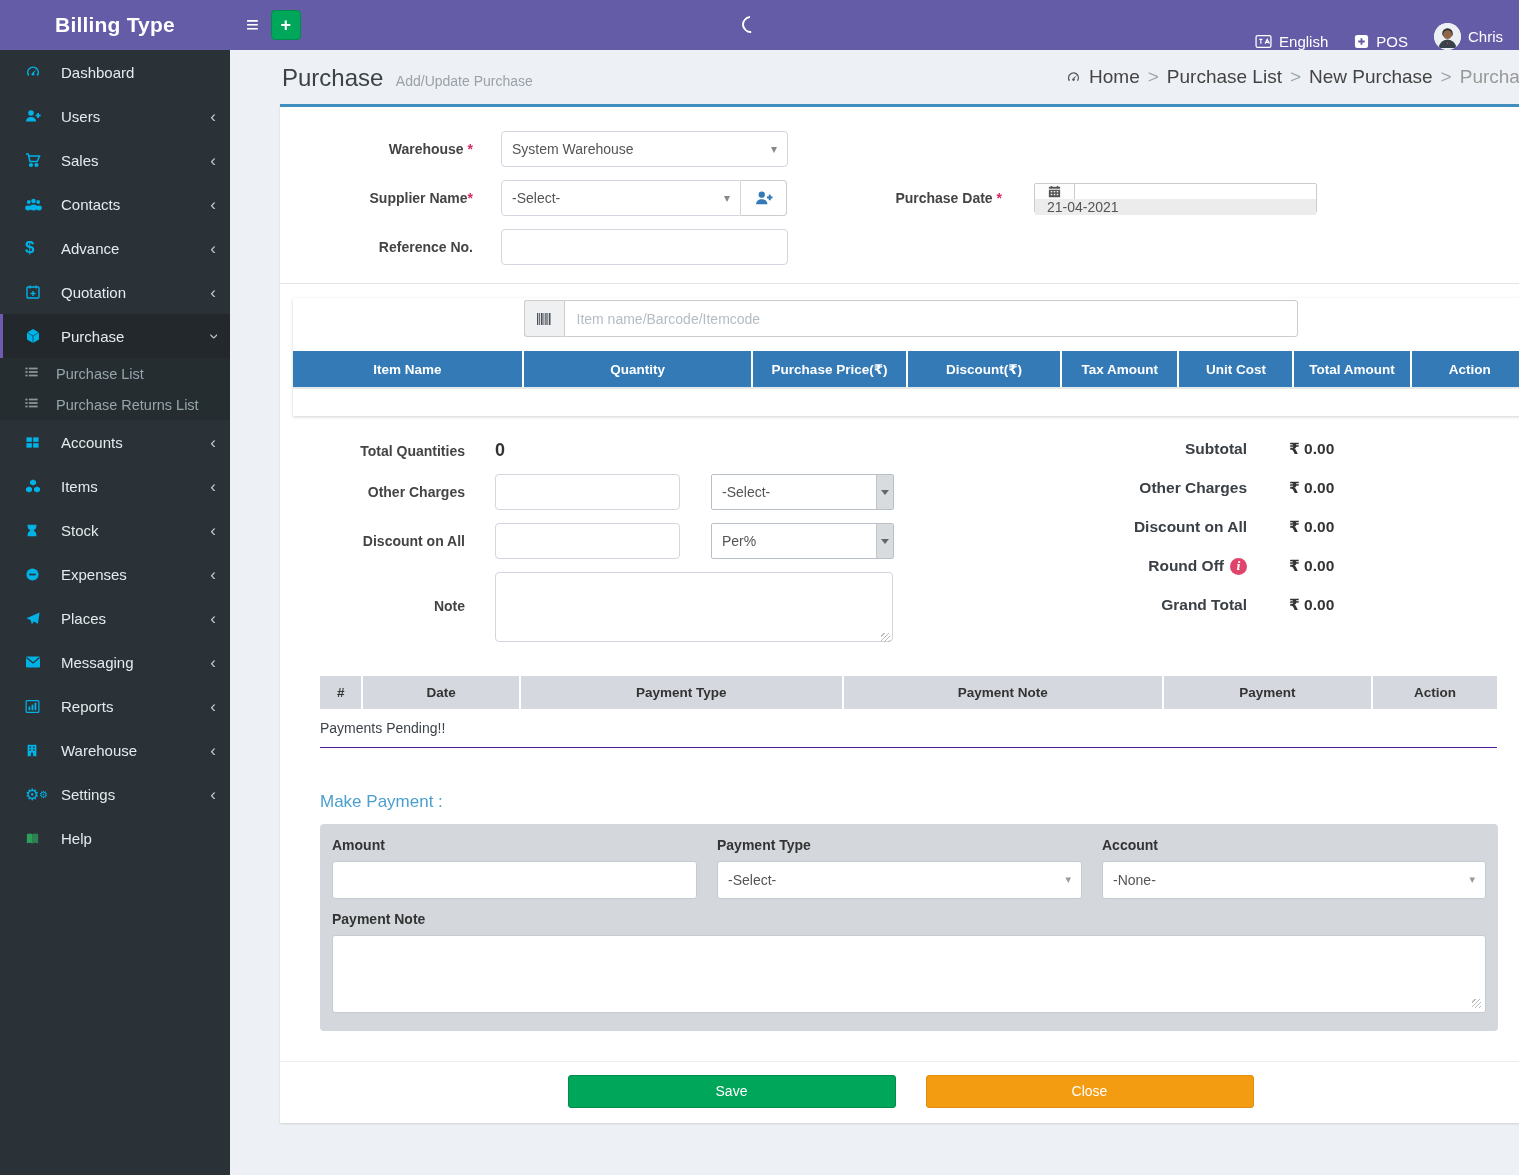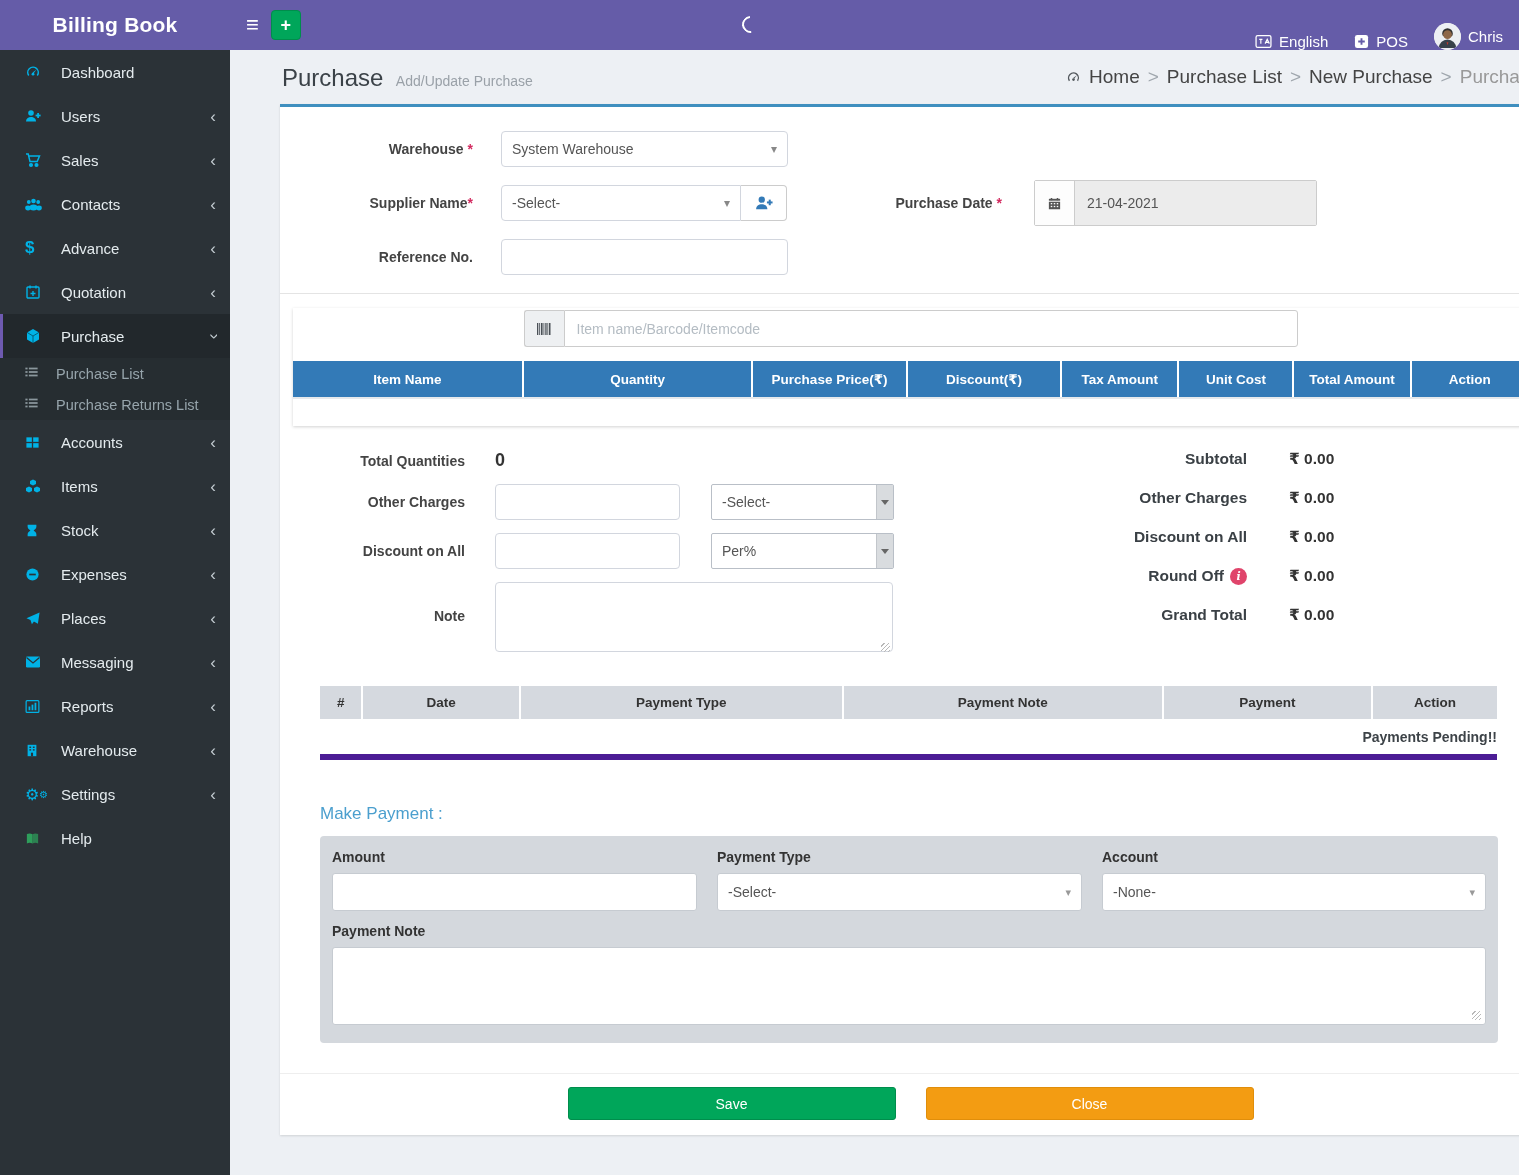--- a/index.html
+++ b/index.html
@@ -46,21 +46,21 @@
   .f-row { display:flex; align-items:center; margin-bottom:13px; }
   .f-label { width:193px; text-align:right; font-weight:bold; font-size:14px; color:#444; margin-right:28px; }
   .req { color:#d32a5f; font-weight:bold; }
   .sel2 { height:36px; border:1px solid #d2d6de; border-radius:4px; background:#fff; display:flex; align-items:center; padding:0 10px; font-size:14px; color:#555; cursor:pointer; }
   .sel2 .caret { margin-left:auto; color:#888; font-size:12px; }
   .w-select { width:287px; }
   .sup-select { width:240px; border-radius:4px 0 0 4px; }
   .add-supplier { width:46px; height:36px; border:1px solid #ccc; border-left:none; border-radius:0 4px 4px 0; background:#fff; display:flex; align-items:center; justify-content:center; cursor:pointer; color:#337ab7; }
   .txt-input { height:36px; border:1px solid #d2d6de; border-radius:4px; width:287px; padding:0 10px; font-size:14px; color:#555; font-family:"Liberation Sans",sans-serif; }
   .date-label { width:120px; margin-left:95px; margin-right:32px; text-align:right; font-weight:bold; font-size:14px; }
-  .date-group { display:flex; width:283px; border:1px solid #ccc; border-radius:2px; height:46px; }
+  .date-group { display:flex; width:283px; border:1px solid #ccc; border-radius:2px; height:30px;flex-direction:column; }
   .date-addon { width:40px; background:#fdfdfd; border-right:1px solid #ccc; display:flex; align-items:center; justify-content:center; color:#555; }
   .date-input { flex:1; background:#ececec; display:flex; align-items:center; padding:0 12px; font-size:14px; color:#555; }
   
   .items-section { border-top:1px solid #e4e4e4; padding-top:14px; }
   .items-card { margin:0 13px; box-shadow:0 1px 3px rgba(0,0,0,.18); padding-bottom:2px; background:#fff; }
   .search-row { display:flex; justify-content:center; padding:2px 0 14px; }
   .search-group { display:flex; width:774px; height:37px; }
   .search-addon { width:40px; background:#eef0f2; border:1px solid #ccc; border-right:none; border-radius:3px 0 0 3px; display:flex; align-items:center; justify-content:center; }
   .search-input { flex:1; border:1px solid #ccc; border-radius:0 3px 3px 0; padding:0 12px; font-size:14px; color:#555; font-family:"Liberation Sans",sans-serif; }
   .search-input::placeholder { color:#b4bcc3; }
@@ -85,21 +85,21 @@
   .totals-right { position:absolute; top:0; right:148px; width:400px; }
   .tr-row { display:flex; align-items:center; margin-bottom:21px; }
   .tr-label { flex:1; text-align:right; font-weight:bold; font-size:15.5px; color:#3a4045; display:flex; justify-content:flex-end; align-items:center; gap:6px; }
   .tr-value { width:104px; margin-left:42px; font-weight:bold; font-size:15.5px; color:#333; }
   .info-icon { width:17px; height:17px; border-radius:50%; background:#e0446b; color:#fff; font-size:11px; font-weight:bold; font-style:italic; display:inline-flex; align-items:center; justify-content:center; font-family:"DejaVu Serif",serif; cursor:pointer; }
   
   .section-heading { color:#4b9fce; font-size:17px; margin:34px 40px 12px; font-weight:normal; }
   table.payments { width:1177px; margin:0 43px 0 40px; border-collapse:collapse; table-layout:fixed; }
   table.payments th { background:#d5d9df; color:#333; font-weight:bold; font-size:13.5px; height:33px; text-align:center; border-right:2px solid #fff; }
   table.payments th:last-child { border-right:none; }
-  table.payments td { height:38px; text-align:right; font-weight:bold; font-size:14px; color:#3d4348; border-bottom:6px solid #4c1d95; background:#fff; }
+  table.payments td { height:38px; text-align:left; font-weight:normal; font-size:14px; color:#3d4348; border-bottom:1px solid #4c1d95; background:#fff; }
   
   .mp-panel { margin:6px 43px 0 40px; background:#d4d8dd; border-radius:4px; padding:13px 12px 14px; }
   .mp-grid { display:flex; gap:20px; }
   .mp-col { display:flex; flex-direction:column; }
   .mp-col1 { width:365px; } .mp-col2 { width:365px; } .mp-col3 { flex:1; }
   .mp-label { font-weight:bold; font-size:14px; color:#333; margin-bottom:8px; }
   .mp-input { height:38px; border:1px solid #c6cbd1; border-radius:3px; padding:0 10px; font-size:14px; font-family:"Liberation Sans",sans-serif; }
   .mp-select { height:38px; background:#fff; border:1px solid #c6cbd1; border-radius:3px; display:flex; align-items:center; padding:0 10px; font-size:14px; color:#555; cursor:pointer; }
   .mp-select .caret { margin-left:auto; color:#999; font-size:11px; }
   .mp-note-wrap { position:relative; margin-top:12px; }
@@ -107,21 +107,21 @@
   
   .btn-row { border-top:1px solid #eee; margin-top:30px; padding:13px 0 15px; display:flex; justify-content:center; gap:30px; }
   .btn { width:328px; height:33px; border:none; border-radius:3px; color:#fff; font-size:14px; font-family:"Liberation Sans",sans-serif; cursor:pointer; }
   .btn-save { background:#00a65a; border:1px solid #008d4c; }
   .btn-close { background:#f39c12; border:1px solid #e08e0b; }
 </style>
 </head>
 <body>
 
 <div class="topbar">
-  <div class="logo">Billing Book</div>
+  <div class="logo">Billing Type</div>
   <div class="topbar-left">
     <span class="hamburger">≡</span>
     <span class="add-btn">+</span>
   </div>
   <span class="spinner"></span>
   <div class="topbar-right">
     <span class="tb-item">
       <span class="tb-icon">
         <svg width="17" height="15" viewBox="0 0 16 14" fill="none" stroke="#fff" stroke-width="1.2">
           <rect x="1" y="1.5" width="14" height="11" rx="1.5"></rect>

